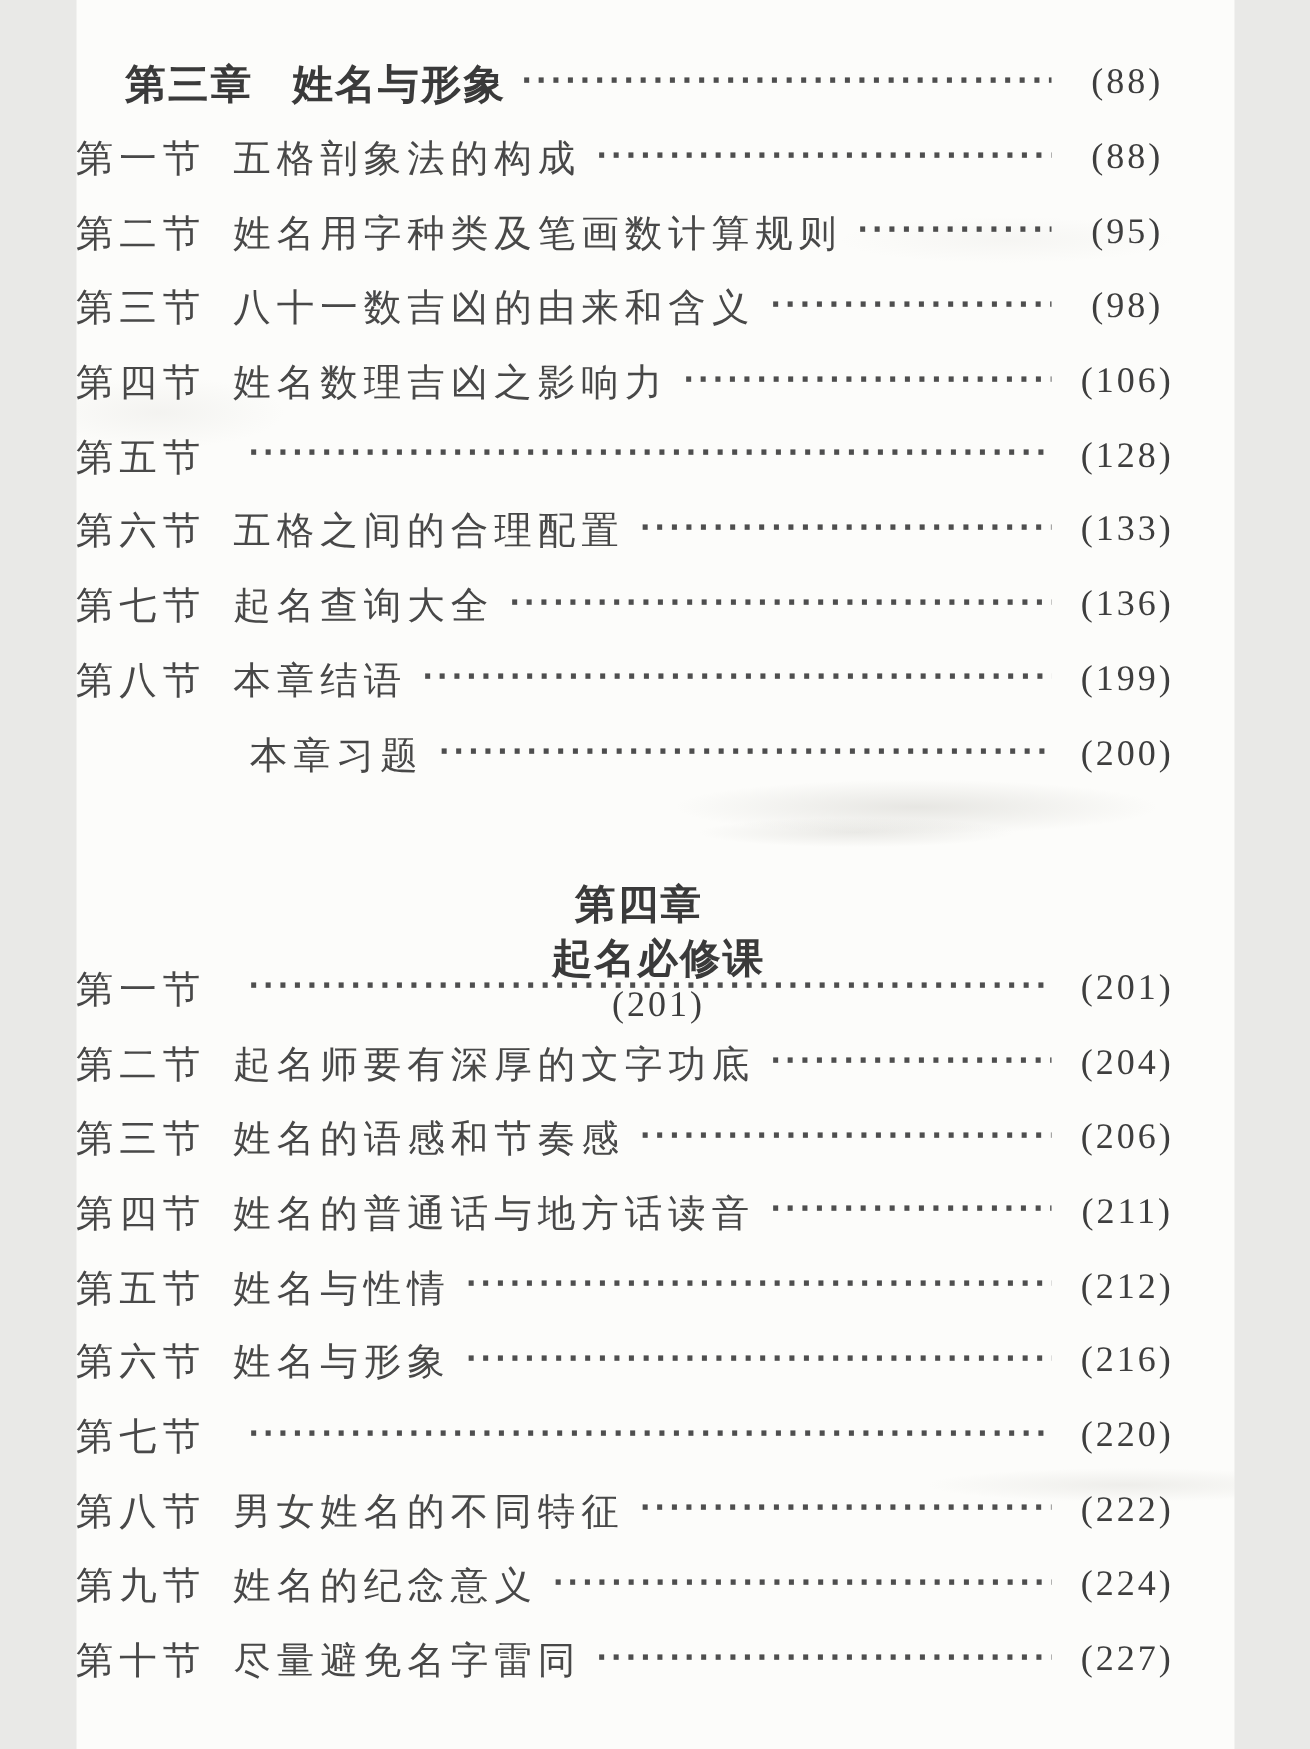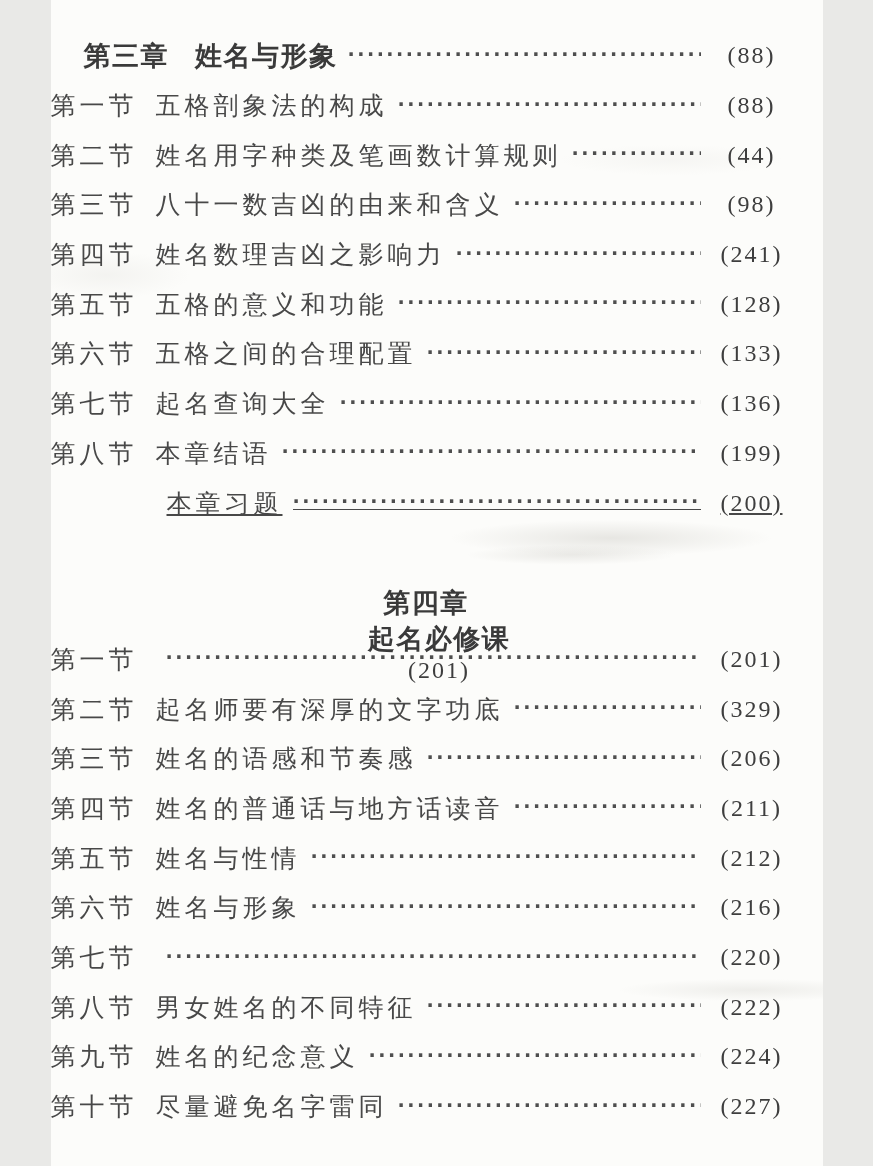--- a/index.html
+++ b/index.html
@@ -43,21 +43,20 @@
   .row.section {
     font-size: 25px;
     letter-spacing: 4px;
     color: #484848;
   }
   .row.exercise {
     padding-left: 116px;
     font-size: 25px;
     letter-spacing: 4px;
     color: #484848;
-    text-decoration: underline;
   }
   .row.gap { margin-top: 57px; flex-direction: column; }
   .lbl { margin-right: 18px; white-space: nowrap; }
   .row.chapter .lbl { margin-right: 26px; }
   .ttl { white-space: nowrap; }
   .dots {
     flex: 1;
     overflow: hidden;
     white-space: nowrap;
     font-family: "DejaVu Sans", sans-serif;
@@ -93,37 +92,36 @@
       <div class="row section">
     <span class="lbl">第一节</span>
     <span class="ttl">五格剖象法的构成</span>
     <span class="dots">····················································································································</span>
     <span class="pg">(88)</span>
   </div>
       <div class="row section">
     <span class="lbl">第二节</span>
     <span class="ttl">姓名用字种类及笔画数计算规则</span>
     <span class="dots">····················································································································</span>
-    <span class="pg">(44)</span>
+    <span class="pg">(95)</span>
   </div>
       <div class="row section">
     <span class="lbl">第三节</span>
     <span class="ttl">八十一数吉凶的由来和含义</span>
     <span class="dots">····················································································································</span>
     <span class="pg">(98)</span>
   </div>
       <div class="row section">
     <span class="lbl">第四节</span>
     <span class="ttl">姓名数理吉凶之影响力</span>
     <span class="dots">····················································································································</span>
-    <span class="pg">(241)</span>
+    <span class="pg">(106)</span>
   </div>
       <div class="row section">
     <span class="lbl">第五节</span>
-    <span class="ttl">五格的意义和功能</span>
     <span class="dots">····················································································································</span>
     <span class="pg">(128)</span>
   </div>
       <div class="row section">
     <span class="lbl">第六节</span>
     <span class="ttl">五格之间的合理配置</span>
     <span class="dots">····················································································································</span>
     <span class="pg">(133)</span>
   </div>
       <div class="row section">
@@ -152,21 +150,21 @@
   </div>
       <div class="row section">
     <span class="lbl">第一节</span>
     <span class="dots">····················································································································</span>
     <span class="pg">(201)</span>
   </div>
       <div class="row section">
     <span class="lbl">第二节</span>
     <span class="ttl">起名师要有深厚的文字功底</span>
     <span class="dots">····················································································································</span>
-    <span class="pg">(329)</span>
+    <span class="pg">(204)</span>
   </div>
       <div class="row section">
     <span class="lbl">第三节</span>
     <span class="ttl">姓名的语感和节奏感</span>
     <span class="dots">····················································································································</span>
     <span class="pg">(206)</span>
   </div>
       <div class="row section">
     <span class="lbl">第四节</span>
     <span class="ttl">姓名的普通话与地方话读音</span>

